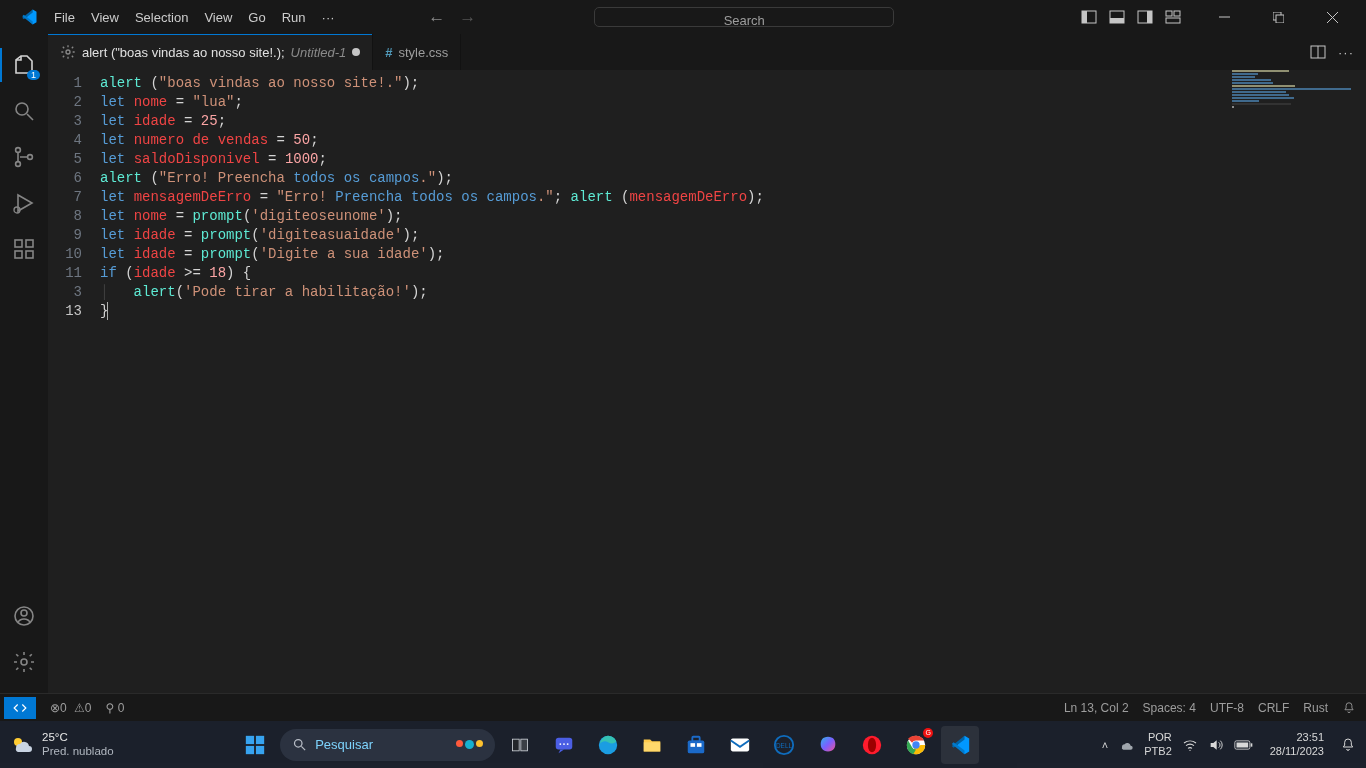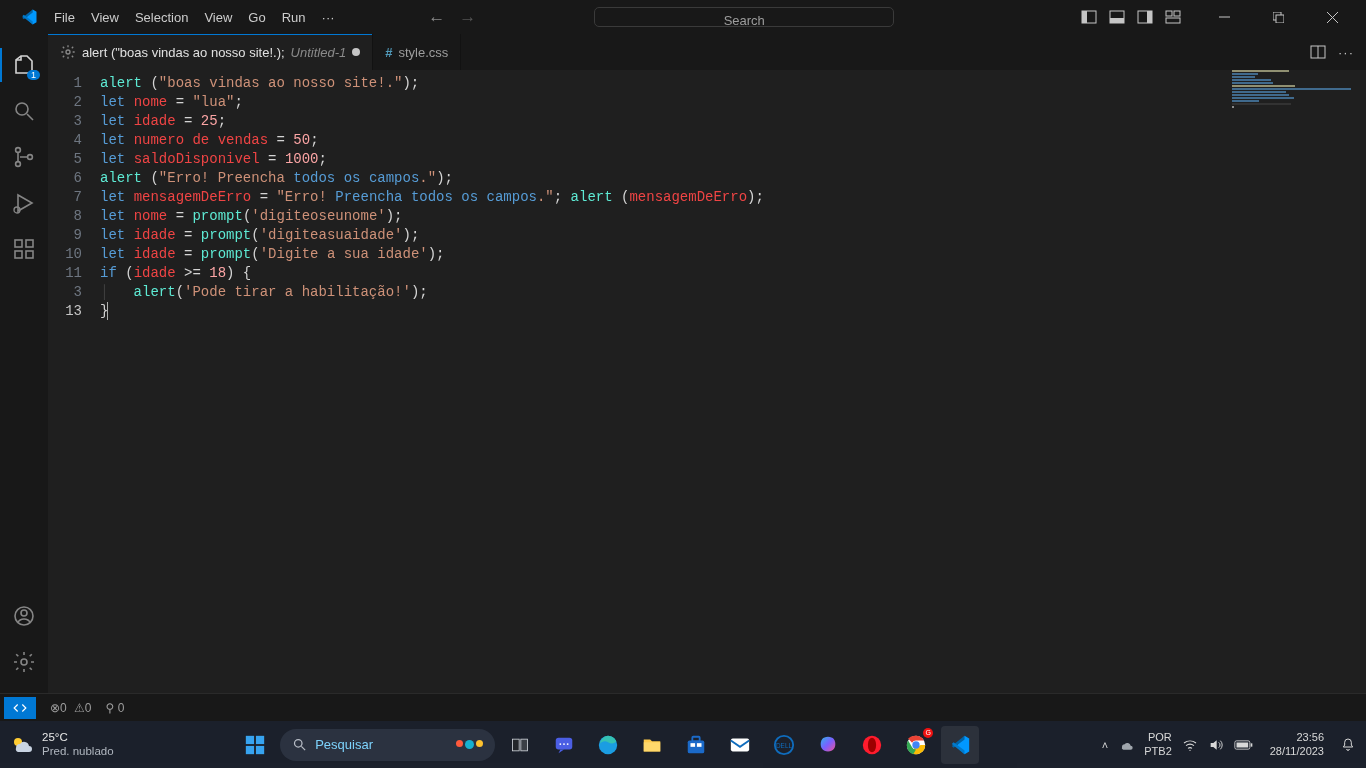--- a/index.html
+++ b/index.html
@@ -436,20 +436,32 @@
         </svg>
     </div>
     <span>
       <span>⊗</span><span>0</span>
       <span style="margin-left:4px;">⚠</span><span>0</span>
     </span>
     <span>
       <span>⚲</span> <span>0</span>
     </span>
   </div>
+  <div class="status-right">
+    <span>Ln 13, Col 2</span>
+    <span>Spaces: 4</span>
+    <span>UTF-8</span>
+    <span>CRLF</span>
+    <span>Rust</span>
+    <span>
+      <svg width="14" height="14" viewBox="0 0 24 24">
+          <path d="M12 3a5 5 0 0 0-5 5v4l-2 3h14l-2-3V8a5 5 0 0 0-5-5zM10 18a2 2 0 0 0 4 0" stroke="#9d9d9d" stroke-width="1.5" fill="none"></path>
+        </svg>
+    </span>
+  </div>
 </div>
 
 <div class="taskbar">
   <div class="weather">
     <svg class="weather-icon" viewBox="0 0 24 24">
         <circle cx="8" cy="9" r="4" fill="#ffcc33"></circle>
         <path d="M6 15a4 4 0 0 1 4-4 5 5 0 0 1 9 2 3 3 0 1 1 0 6H8a3 3 0 0 1-2-4z" fill="#c9d4e2"></path>
       </svg>
     <div>
       <div>25°C</div>
@@ -586,21 +598,21 @@
         </svg>
       </span>
     <span>
         <svg width="20" height="12" viewBox="0 0 24 14">
           <rect x="1" y="2" width="18" height="10" rx="2" stroke="#d8d8d8" fill="none"></rect>
           <rect x="3" y="4" width="14" height="6" fill="#d8d8d8"></rect>
           <rect x="20" y="5" width="2" height="4" fill="#d8d8d8"></rect>
         </svg>
       </span>
     <div class="tray-clock">
-      <div>23:56</div>
+      <div>23:51</div>
       <div>28/11/2023</div>
     </div>
     <span>
         <svg width="16" height="16" viewBox="0 0 24 24">
           <path d="M12 3a5 5 0 0 0-5 5v4l-2 3h14l-2-3V8a5 5 0 0 0-5-5zM10 18a2 2 0 0 0 4 0" stroke="#d8d8d8" stroke-width="1.5" fill="none"></path>
         </svg>
       </span>
   </div>
 </div>
 

